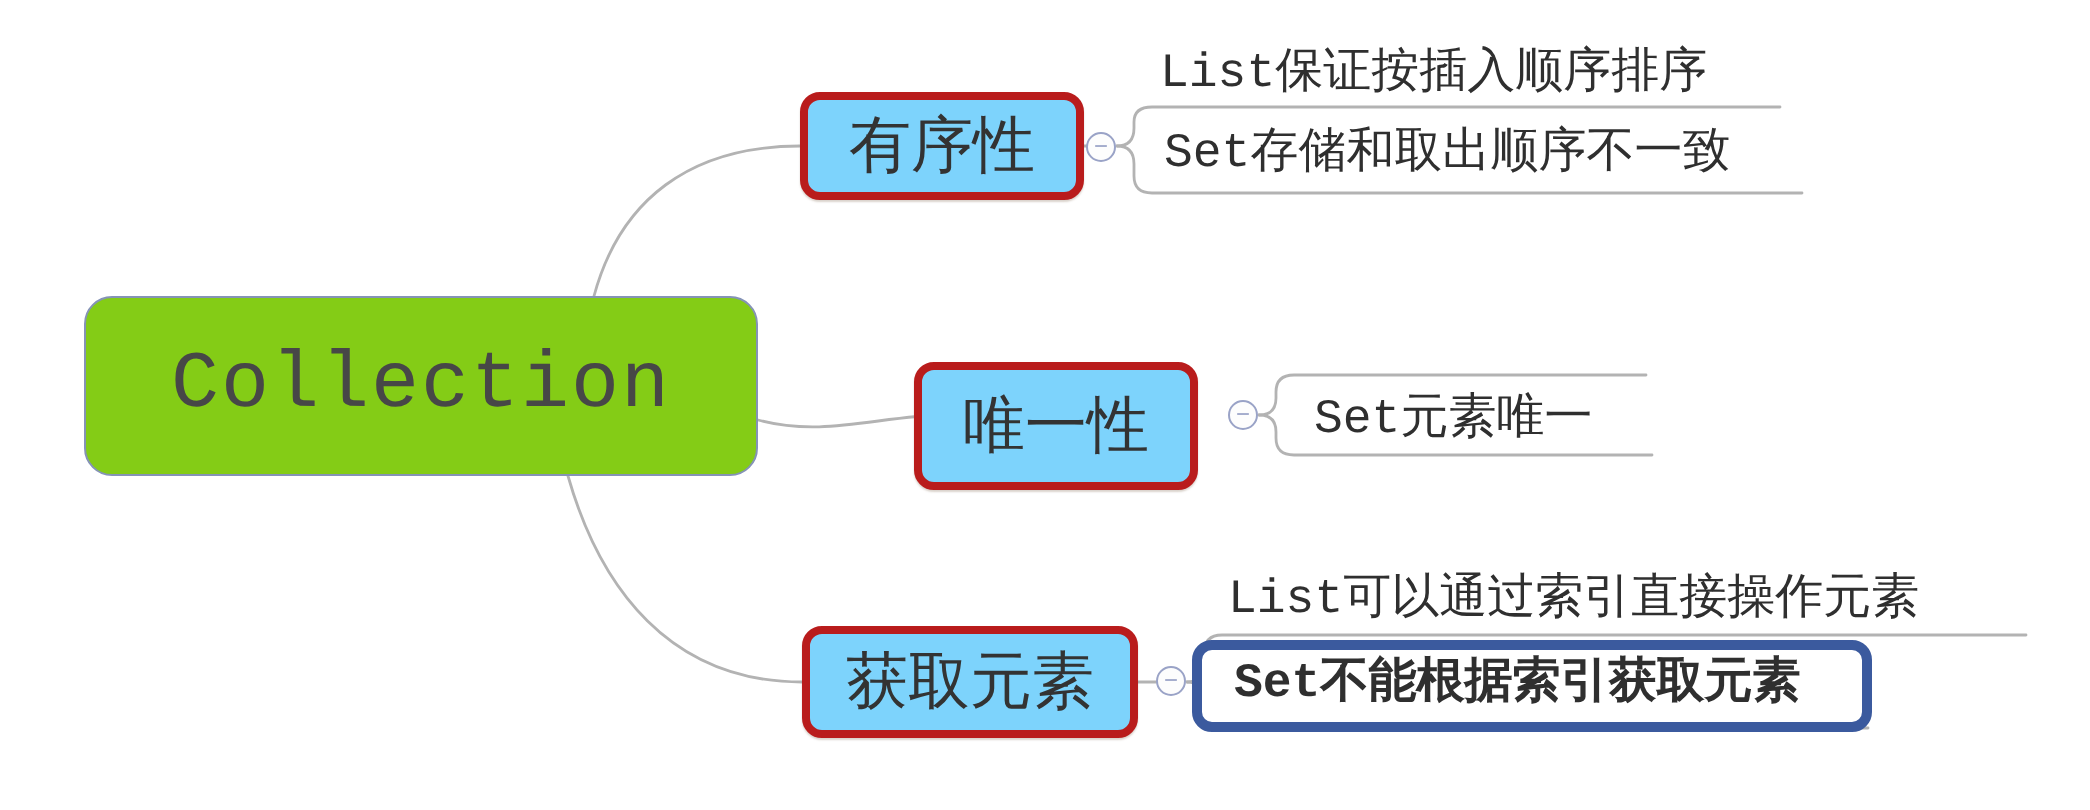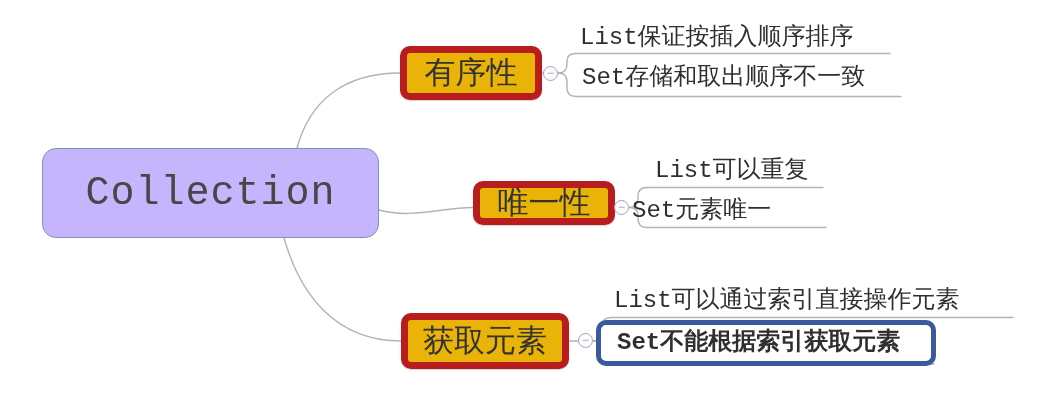--- a/index.html
+++ b/index.html
@@ -7,37 +7,37 @@
     position:relative;width:1045px;height:405px;background:#ffffff;overflow:hidden;
     font-family:"Liberation Mono","DejaVu Serif",serif;
   }
   #wires{position:absolute;left:0;top:0;z-index:0;}
   .topic{
     position:absolute;display:flex;align-items:center;justify-content:center;
     box-sizing:border-box;color:#3b3b3b;z-index:2;
   }
   .root-topic{
     left:42px;top:148px;width:337px;height:90px;
-    background:#c4b5fd;border:1.5px solid #8593b6;border-radius:14px;
+    background:#84cc16;border:1.5px solid #8593b6;border-radius:14px;
     font-size:40px;letter-spacing:1px;color:#474747;
   }
   .branch-topic{
-    background:#eab308;border:7px solid #b91c1c;border-radius:10px;
+    background:#7dd3fc;border:4px solid #b91c1c;border-radius:10px;
     font-size:31px;color:#333;box-shadow:0 1px 1px rgba(150,130,110,0.35);
   }
   .branch-1{left:400px;top:46px;width:142px;height:54px;}
-  .branch-2{left:473px;top:181px;width:142px;height:44px;}
+  .branch-2{left:457px;top:181px;width:142px;height:64px;}
   .branch-3{left:401px;top:313px;width:168px;height:56px;text-align:right;}
   .leaf{
     position:absolute;z-index:2;font-size:24px;line-height:28px;color:#2f2f2f;white-space:nowrap;
   }
   .leaf-b1a{left:580px;top:24px;}
   .leaf-b1b{left:582px;top:64px;}
   .leaf-b2a{left:655px;top:157px;}
-  .leaf-b2b{left:632px;top:197px;}
+  .leaf-b2b{left:657px;top:197px;}
   .leaf-b3a{left:614px;top:287px;}
   .leaf-highlight{
     left:596px;top:320px;width:340px;height:46px;box-sizing:border-box;
     background:#ffffff;border:5px solid #3b5a9e;border-radius:10px;
     padding-left:16px;line-height:35px;z-index:3;font-weight:bold;
   }
   .collapse-btn{
     position:absolute;width:15px;height:15px;box-sizing:border-box;z-index:2;
     background:#fdfdfd;border:1px solid #9aa3c7;border-radius:50%;
     display:flex;align-items:center;justify-content:center;
@@ -85,20 +85,19 @@
   <div class="collapse-btn btn-2">
     <span class="minus">−</span>
   </div>
   <div class="collapse-btn btn-3">
     <span class="minus">−</span>
   </div>
 
   <div class="leaf leaf-b1b">Set存储和取出顺序不一致</div>
   <div class="leaf leaf-b1a">List保证按插入顺序排序</div>
 
-  <div class="leaf leaf-b2a">List可以重复</div>
   <div class="leaf leaf-b2b">Set元素唯一</div>
 
   <div class="leaf leaf-b3a">List可以通过索引直接操作元素</div>
   <div class="leaf leaf-highlight">Set不能根据索引获取元素</div>
 
 
 </div>
 
 </body></html>

